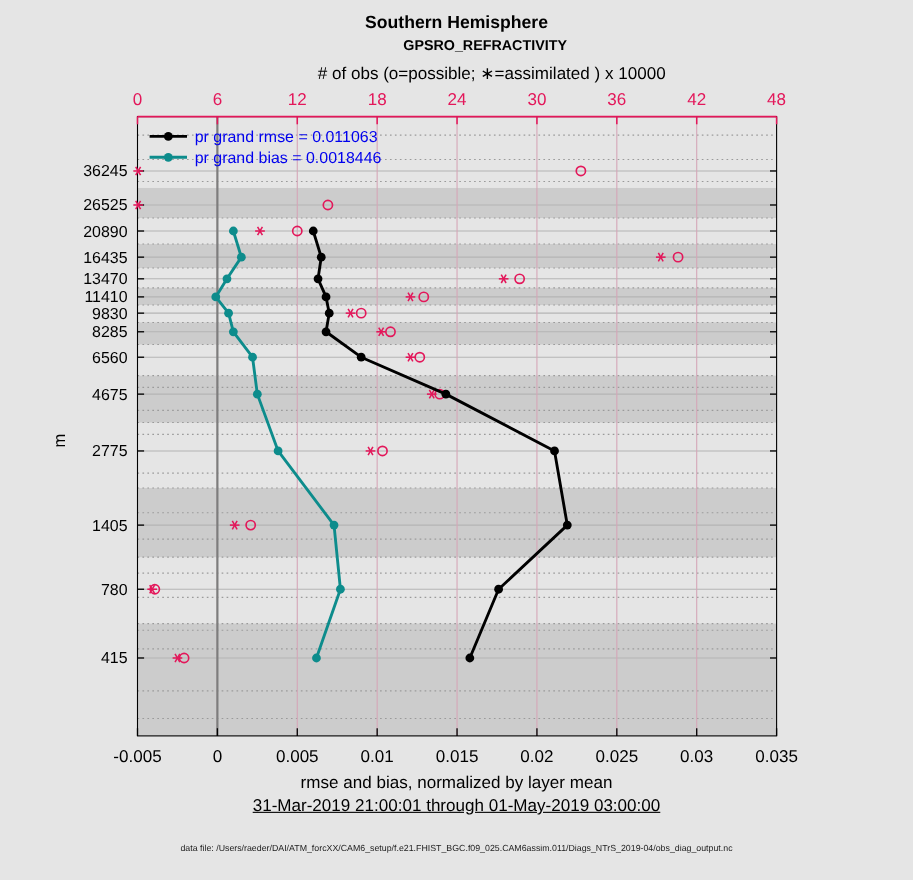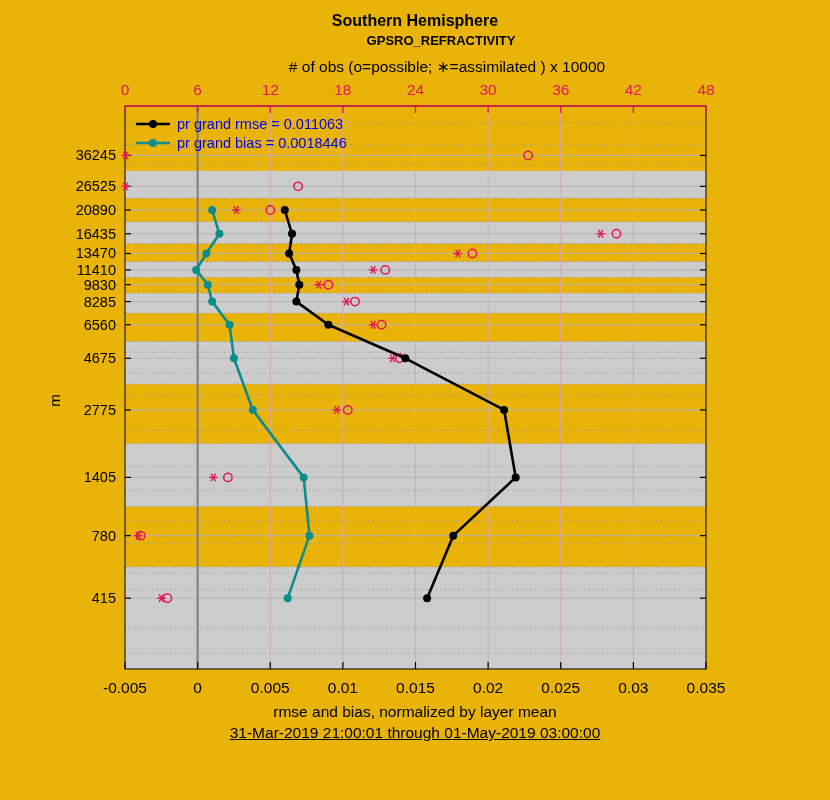--- a/index.html
+++ b/index.html
@@ -1,16 +1,16 @@
 <!DOCTYPE html>
 <html><head>
 <meta charset="utf-8">
 <style>
   html,body{margin:0;padding:0;background:#ffffff;}
-  #fig{position:relative;width:830px;height:800px;background:#eab308;
+  #fig{position:relative;width:830px;height:800px;background:#e5e5e5;
        font-family:"Liberation Sans","DejaVu Sans",sans-serif;overflow:hidden;}
   .ttl{position:absolute;left:0;width:830px;text-align:center;color:#000;}
   #title1{top:12px;font-size:16px;font-weight:bold;}
   #title2{top:33px;font-size:13px;font-weight:bold;margin-left:26px;}
   #obslabel{top:58px;font-size:15.5px;margin-left:32px;}
   #xlabel{top:703px;font-size:15.5px;}
   #datelabel{top:724px;font-size:15.5px;text-decoration:underline;}
   #footer{top:767px;font-size:8px;color:#222;}
   #ylabel{position:absolute;left:48px;top:392px;font-size:15px;color:#000;
           transform:rotate(-90deg);transform-origin:center;}
@@ -19,20 +19,21 @@
 </head>
 <body>
 
 <div id="fig">
   <div class="ttl" id="title1">Southern Hemisphere</div>
   <div class="ttl" id="title2">GPSRO_REFRACTIVITY</div>
   <div class="ttl" id="obslabel"># of obs (o=possible; ∗=assimilated ) x 10000</div>
   <div id="ylabel">m</div>
   <div class="ttl" id="xlabel">rmse and bias, normalized by layer mean</div>
   <div class="ttl" id="datelabel">31-Mar-2019 21:00:01 through 01-May-2019 03:00:00</div>
+  <div class="ttl" id="footer">data file: /Users/raeder/DAI/ATM_forcXX/CAM6_setup/f.e21.FHIST_BGC.f09_025.CAM6assim.011/Diags_NTrS_2019-04/obs_diag_output.nc</div>
   <svg id="plot" width="830" height="800" viewBox="0 0 830 800">
       <rect x="125" y="170.8926970740668" width="581" height="27.290363715783883" fill="#cccccc"></rect>
       <rect x="125" y="221.88990085024864" width="581" height="21.73229264598558" fill="#cccccc"></rect>
       <rect x="125" y="261.6953781535369" width="581" height="15.601985657364594" fill="#cccccc"></rect>
       <rect x="125" y="293.1478441131274" width="581" height="20.03071472063698" fill="#cccccc"></rect>
       <rect x="125" y="341.51821158731764" width="581" height="42.60920588351121" fill="#cccccc"></rect>
       <rect x="125" y="443.6671913514591" width="581" height="62.8540671144018" fill="#cccccc"></rect>
       <rect x="125" y="566.9189319876997" width="581" height="102.0810680123003" fill="#cccccc"></rect>
       <line x1="125" y1="122.87186967672574" x2="706" y2="122.87186967672574" stroke="#9a9a9a" stroke-width="1" stroke-dasharray="1.5 3"></line>
       <line x1="125" y1="144.99928600604505" x2="706" y2="144.99928600604505" stroke="#9a9a9a" stroke-width="1" stroke-dasharray="1.5 3"></line>

